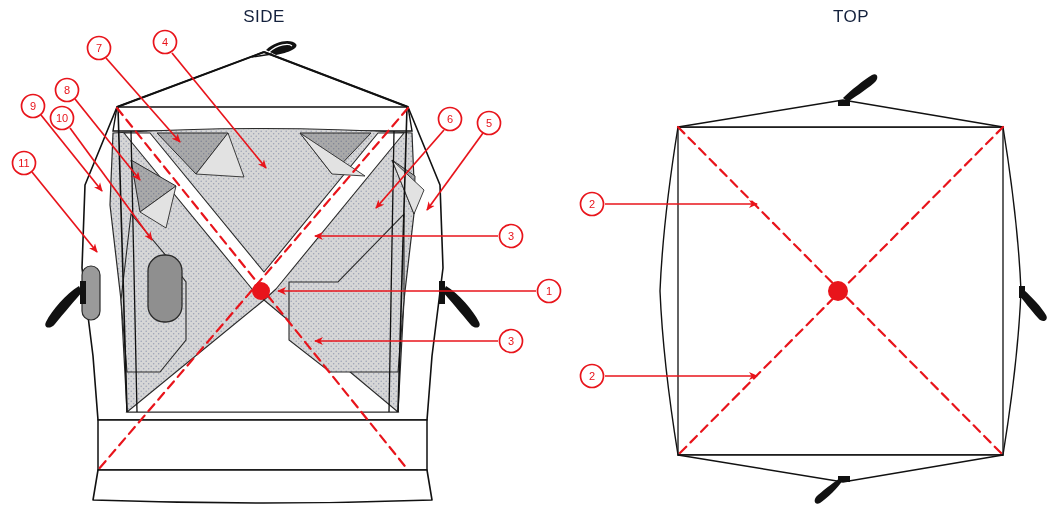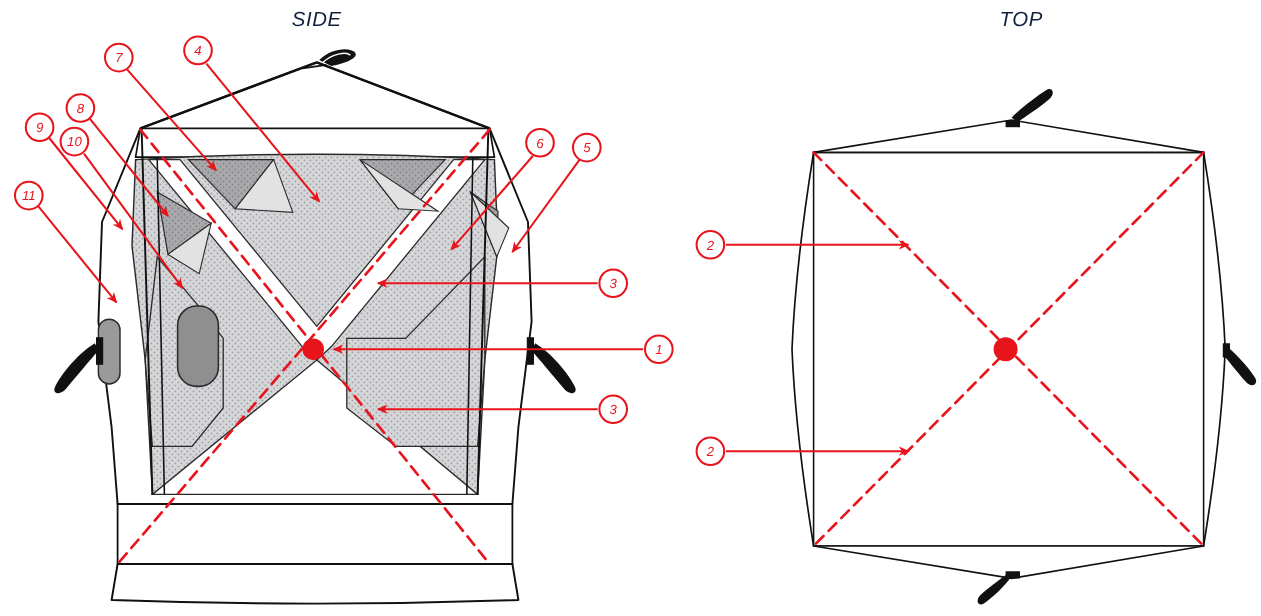--- a/index.html
+++ b/index.html
@@ -1,21 +1,21 @@
 <!DOCTYPE html>
 <html><head>
 <meta charset="utf-8">
 <style>
   html,body{margin:0;padding:0;background:#ffffff;}
   body{
     width:1051px;height:513px;overflow:hidden;
     font-family:"Liberation Sans", sans-serif;
     position:relative;
   }
-  #stage{position:absolute;left:0;top:0;width:1051px;height:513px;font-style:italic;}
+  #stage{position:absolute;left:0;top:0;width:1051px;height:513px;}
   svg{display:block;}
   .view-title{
     font-family:"Liberation Sans", sans-serif;
     font-size:17px; fill:#14213d; letter-spacing:.5px;
   }
   .callout-num{
     font-family:"Liberation Sans", sans-serif;
     font-size:11px; fill:#e8141b; text-anchor:middle;
   }
 </style>

